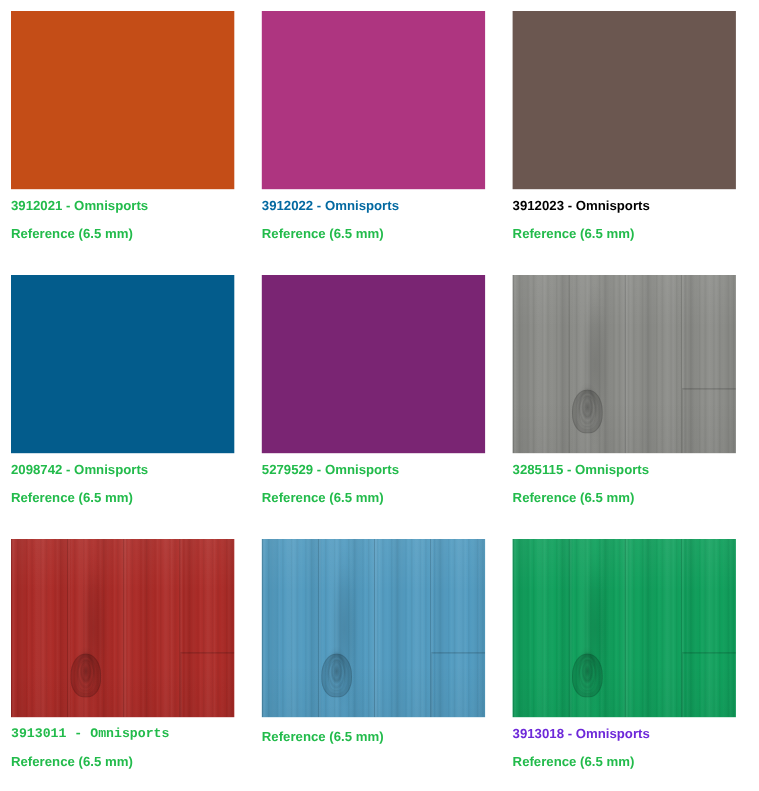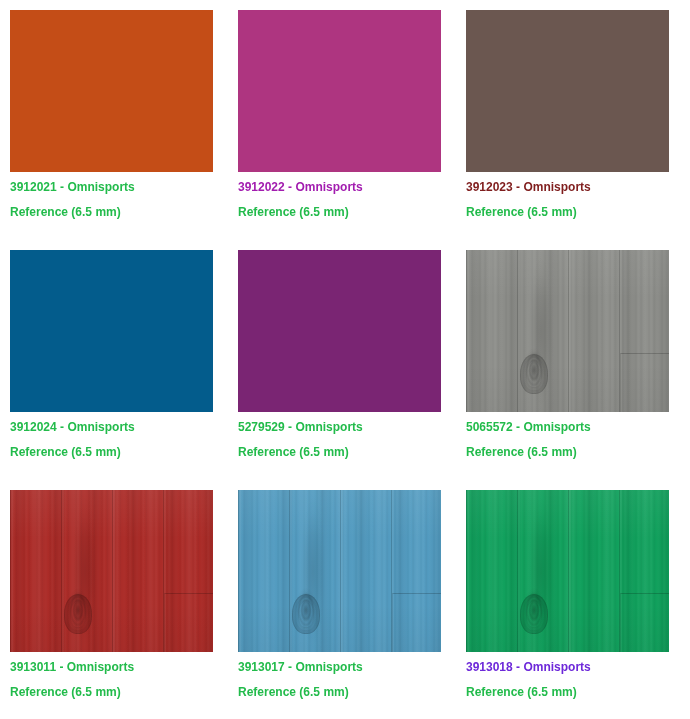--- a/index.html
+++ b/index.html
@@ -163,81 +163,80 @@
 <div id="product-grid">
 
   <div class="product-card">
     <a class="swatch" style="background-color: rgb(196, 77, 23);"></a>
     <div class="product-label label-title" style="color: rgb(34, 187, 75);">3912021 - Omnisports</div>
     <div class="product-label label-sub" style="color: rgb(34, 187, 75);">Reference (6.5 mm)</div>
   </div>
 
   <div class="product-card">
     <a class="swatch" style="background-color: rgb(174, 53, 128);"></a>
-    <div class="product-label label-title" style="color: #a21caf;">3912022 - Omnisports</div>
+    <div class="product-label label-title" style="color: #0369a1;">3912022 - Omnisports</div>
     <div class="product-label label-sub" style="color: rgb(34, 187, 75);">Reference (6.5 mm)</div>
   </div>
 
   <div class="product-card">
     <a class="swatch" style="background-color: rgb(107, 87, 80);"></a>
-    <div class="product-label label-title" style="color: #7f1d1d;">3912023 - Omnisports</div>
+    <div class="product-label label-title" style="color: #000000;">3912023 - Omnisports</div>
     <div class="product-label label-sub" style="color: rgb(34, 187, 75);">Reference (6.5 mm)</div>
   </div>
 
   <div class="product-card">
     <a class="swatch" style="background-color: rgb(3, 92, 140);"></a>
-    <div class="product-label label-title" style="color: rgb(34, 187, 75);">3912024 - Omnisports</div>
+    <div class="product-label label-title" style="color: rgb(34, 187, 75);">2098742 - Omnisports</div>
     <div class="product-label label-sub" style="color: rgb(34, 187, 75);">Reference (6.5 mm)</div>
   </div>
 
   <div class="product-card">
     <a class="swatch" style="background-color: rgb(122, 37, 115);"></a>
     <div class="product-label label-title" style="color: rgb(34, 187, 75);">5279529 - Omnisports</div>
     <div class="product-label label-sub" style="color: rgb(34, 187, 75);">Reference (6.5 mm)</div>
   </div>
 
   <div class="product-card">
     <a class="swatch textured" style="background-color: rgb(139, 140, 136);">
       <span class="grain-fine"></span>
       <span class="grain-wide"></span>
       <span class="grain-curve"></span>
       <span class="knot"></span>
       <span class="plank-seams"></span>
       <span class="board-edge"></span>
       <span class="sheen"></span>
     </a>
-    <div class="product-label label-title" style="color: rgb(34, 187, 75);">5065572 - Omnisports</div>
+    <div class="product-label label-title" style="color: rgb(34, 187, 75);">3285115 - Omnisports</div>
     <div class="product-label label-sub" style="color: rgb(34, 187, 75);">Reference (6.5 mm)</div>
   </div>
 
   <div class="product-card">
     <a class="swatch textured" style="background-color: rgb(171, 43, 39);">
       <span class="grain-fine"></span>
       <span class="grain-wide"></span>
       <span class="grain-curve"></span>
       <span class="knot"></span>
       <span class="plank-seams"></span>
       <span class="board-edge"></span>
       <span class="sheen"></span>
     </a>
-    <div class="product-label label-title" style="color: rgb(34, 187, 75);">3913011 - Omnisports</div>
+    <div class="product-label label-title" style="color: rgb(34, 187, 75); font-family: Liberation Mono, monospace;">3913011 - Omnisports</div>
     <div class="product-label label-sub" style="color: rgb(34, 187, 75);">Reference (6.5 mm)</div>
   </div>
 
   <div class="product-card">
     <a class="swatch textured" style="background-color: rgb(82, 155, 192);">
       <span class="grain-fine"></span>
       <span class="grain-wide"></span>
       <span class="grain-curve"></span>
       <span class="knot"></span>
       <span class="plank-seams"></span>
       <span class="board-edge"></span>
       <span class="sheen"></span>
     </a>
-    <div class="product-label label-title" style="color: rgb(34, 187, 75);">3913017 - Omnisports</div>
     <div class="product-label label-sub" style="color: rgb(34, 187, 75);">Reference (6.5 mm)</div>
   </div>
 
   <div class="product-card">
     <a class="swatch textured" style="background-color: rgb(16, 160, 92);">
       <span class="grain-fine"></span>
       <span class="grain-wide"></span>
       <span class="grain-curve"></span>
       <span class="knot"></span>
       <span class="plank-seams"></span>

